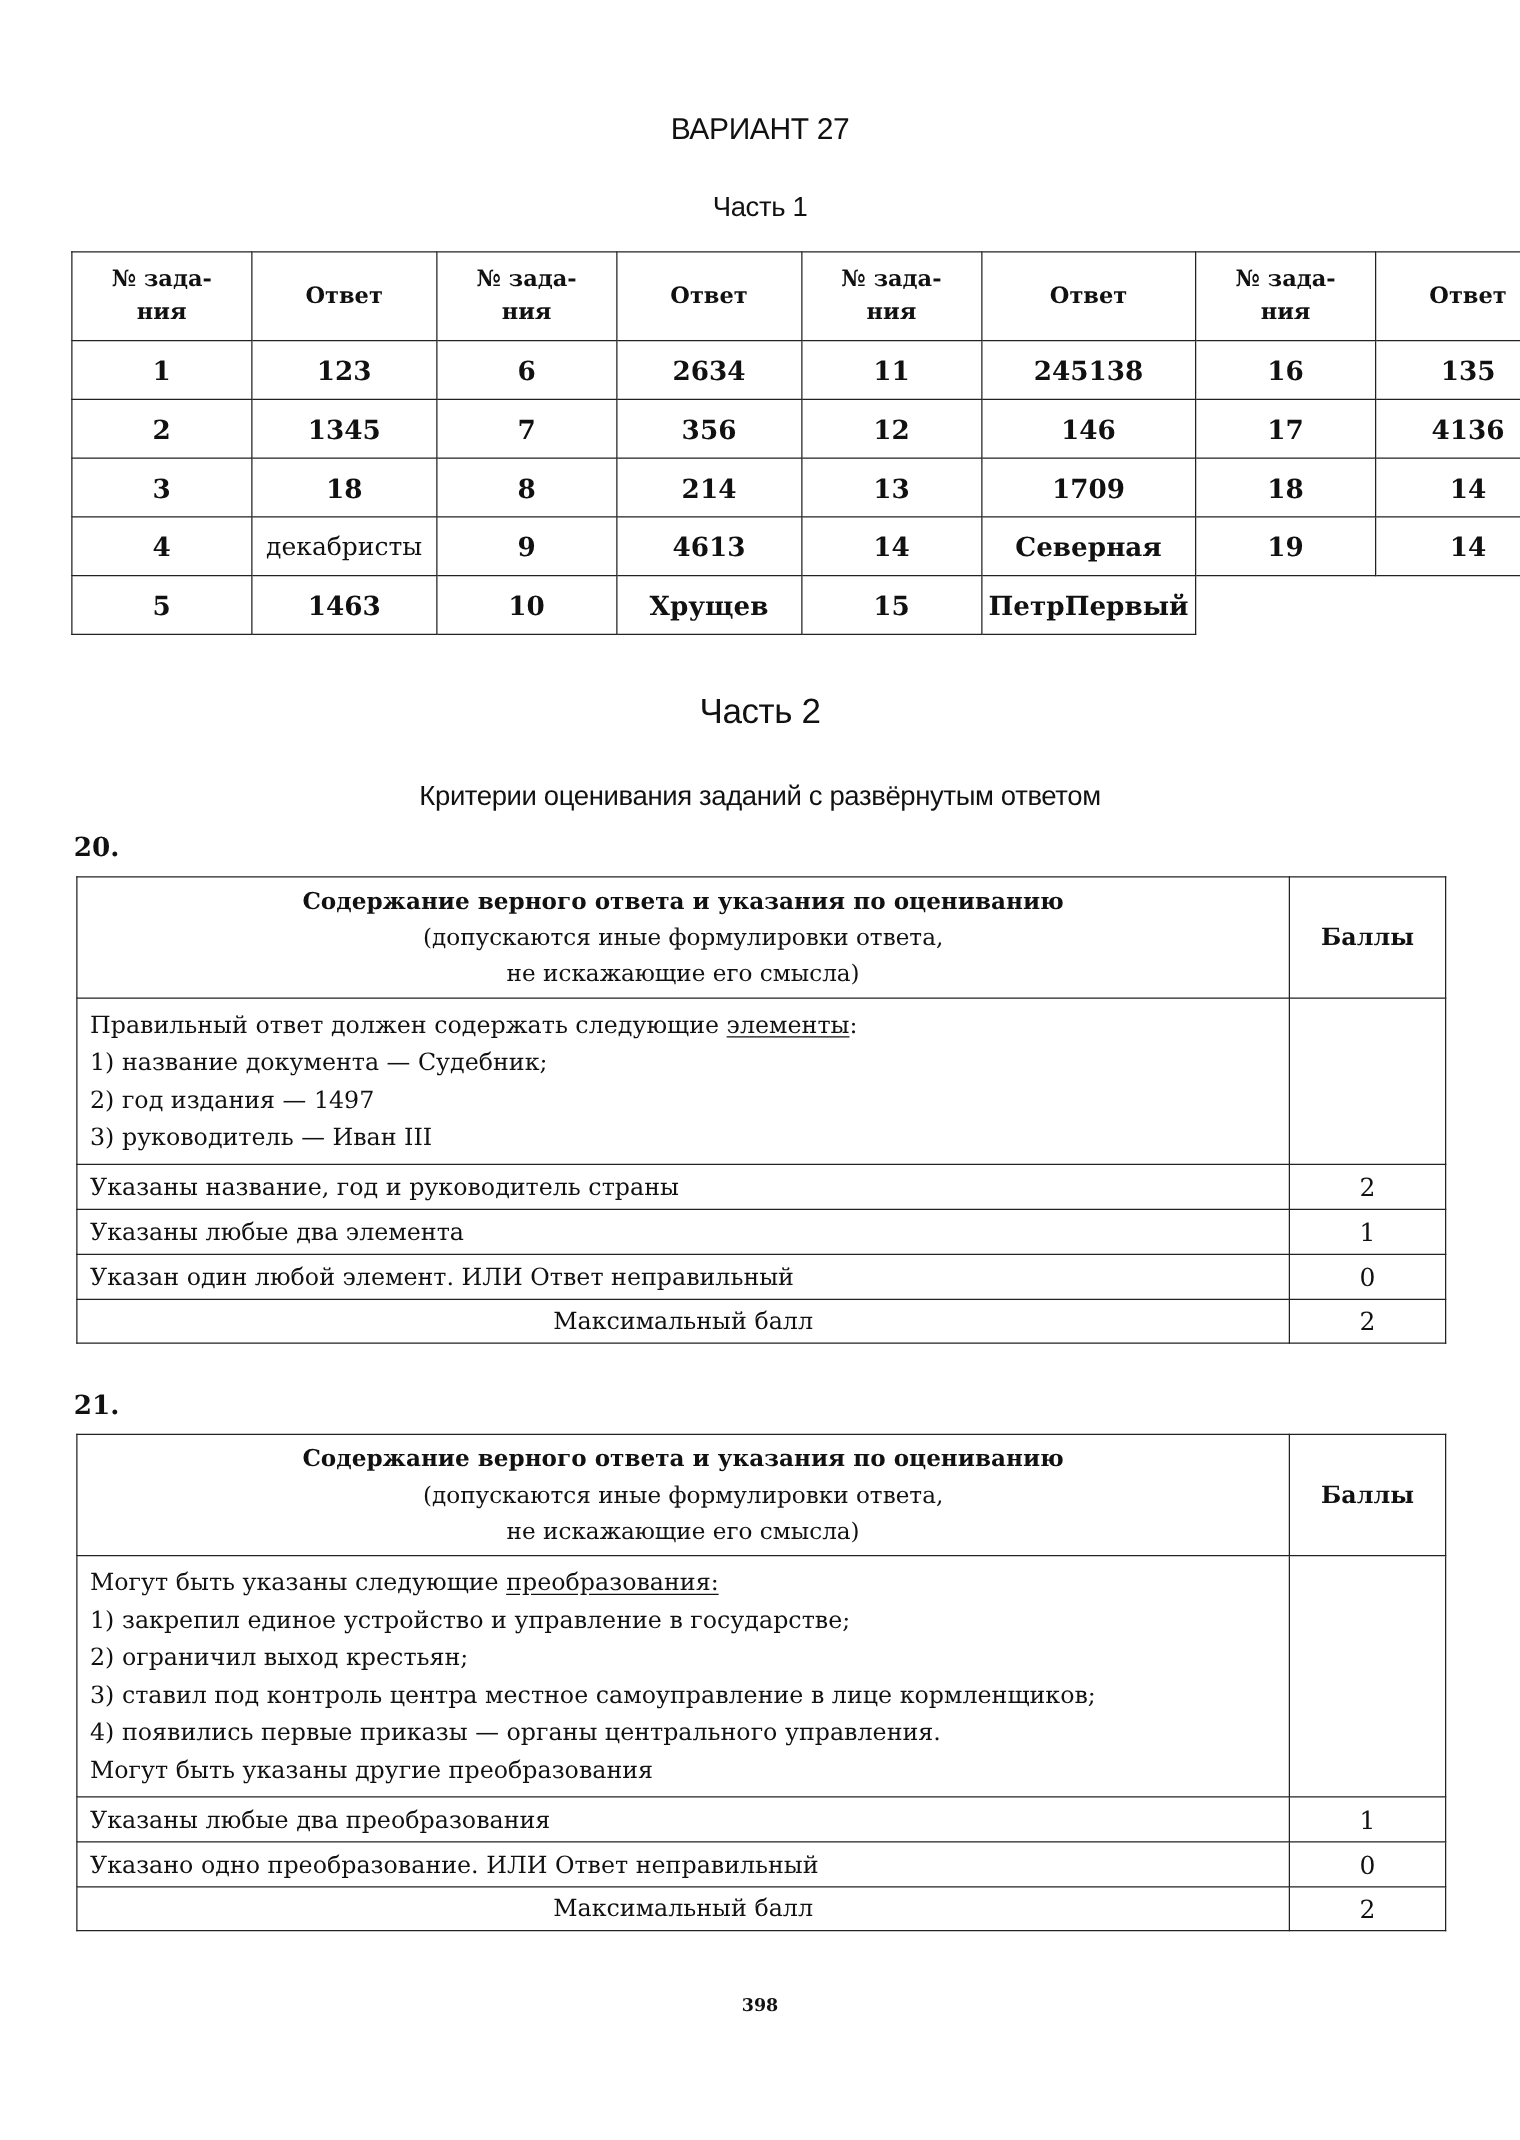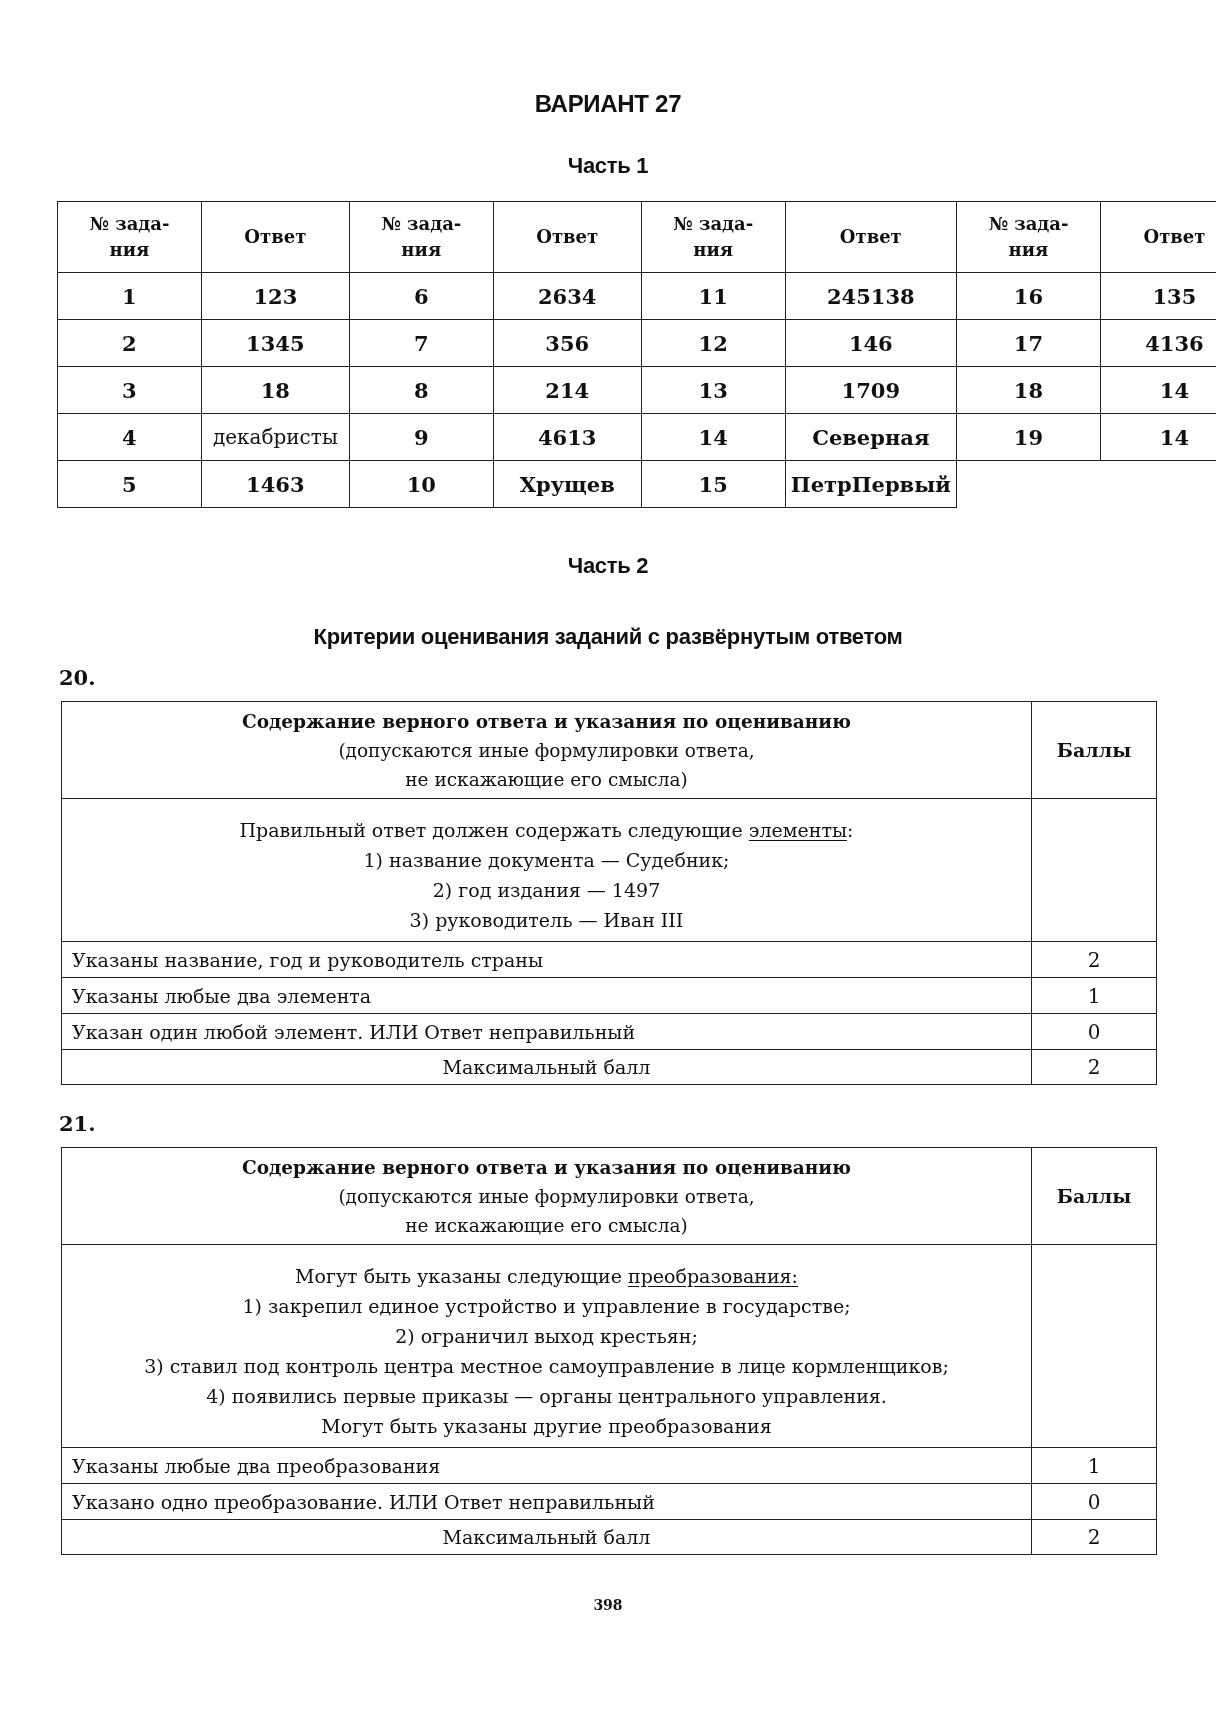--- a/index.html
+++ b/index.html
@@ -1,27 +1,27 @@
 <!DOCTYPE html>
 <html><head>
 <meta charset="utf-8">
 <style>
   html, body { margin: 0; padding: 0; background: #ffffff; }
   body {
     width: 1216px; height: 1712px; position: relative; overflow: hidden;
     color: #111; font-family: "DejaVu Serif", serif;
   }
   .sans-head {
-    font-family: "Liberation Sans", sans-serif; font-weight: bold;
+    font-family: "Liberation Sans", sans-serif; font-weight: normal;
     position: absolute; left: 0; width: 1216px; text-align: center;
     letter-spacing: -0.3px;
   }
   #variant-title { top: 90px; font-size: 24px; }
   #part1-title { top: 153px; font-size: 22px; }
-  #part2-title { top: 553px; font-size: 22px; }
+  #part2-title { top: 553px; font-size: 28px; }
   #criteria-title { top: 624px; font-size: 22px; }
 
   table { border-collapse: collapse; position: absolute; }
   td, th { border: 1.6px solid #222; padding: 0; }
 
   
   #answers-table { left: 57px; top: 201px; width: 1192px; }
   #answers-table th, #answers-table td {
     text-align: center; font-family: "DejaVu Serif", serif; font-weight: bold;
   }
@@ -39,21 +39,21 @@
   #task21-label { left: 59px; top: 1111px; }
 
   .crit-table { left: 61px; width: 1096px; font-size: 19px; }
   #crit20 { top: 701px; }
   #crit21 { top: 1147px; }
   .crit-table .hdr {
     text-align: center; font-size: 18.5px; line-height: 29px; height: 96px;
   }
   .crit-table .hdr .b { font-weight: bold; }
   .crit-table .pts-hdr { width: 124px; text-align: center; font-weight: bold; font-size: 19px; }
-  .crit-table .body { padding: 16px 10px 6px 10px; line-height: 30px; vertical-align: top; text-align: center; }
+  .crit-table .body { padding: 6px 10px 6px 10px; line-height: 30px; vertical-align: top; }
   .crit-table .row { padding: 0 10px; height: 35px; }
   .crit-table .pts { text-align: center; font-size: 20px; }
   .crit-table .max { text-align: center; padding: 0 10px; height: 34px; margin-top: 44px; }
   .underline { text-decoration: underline; text-underline-offset: 3px; }
 
   #page-number {
     position: absolute; left: 0; width: 1216px; text-align: center; top: 1597px;
     font-family: "DejaVu Serif", serif; font-weight: bold; font-size: 14px;
   }
 </style>

